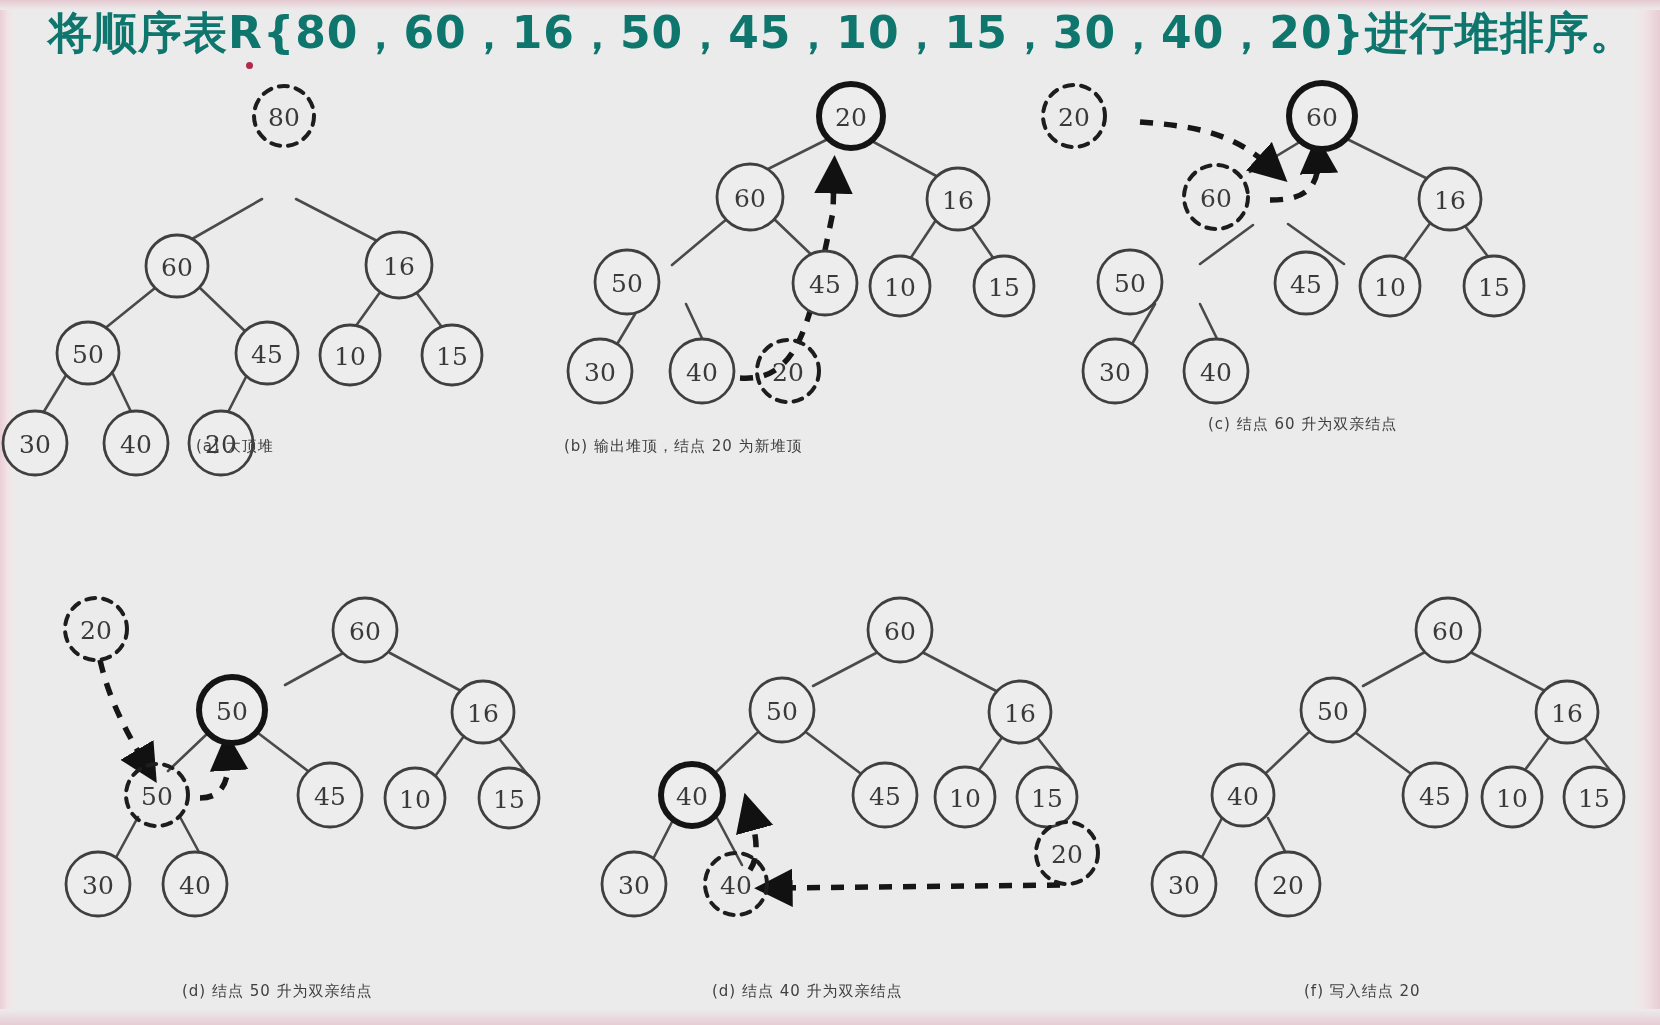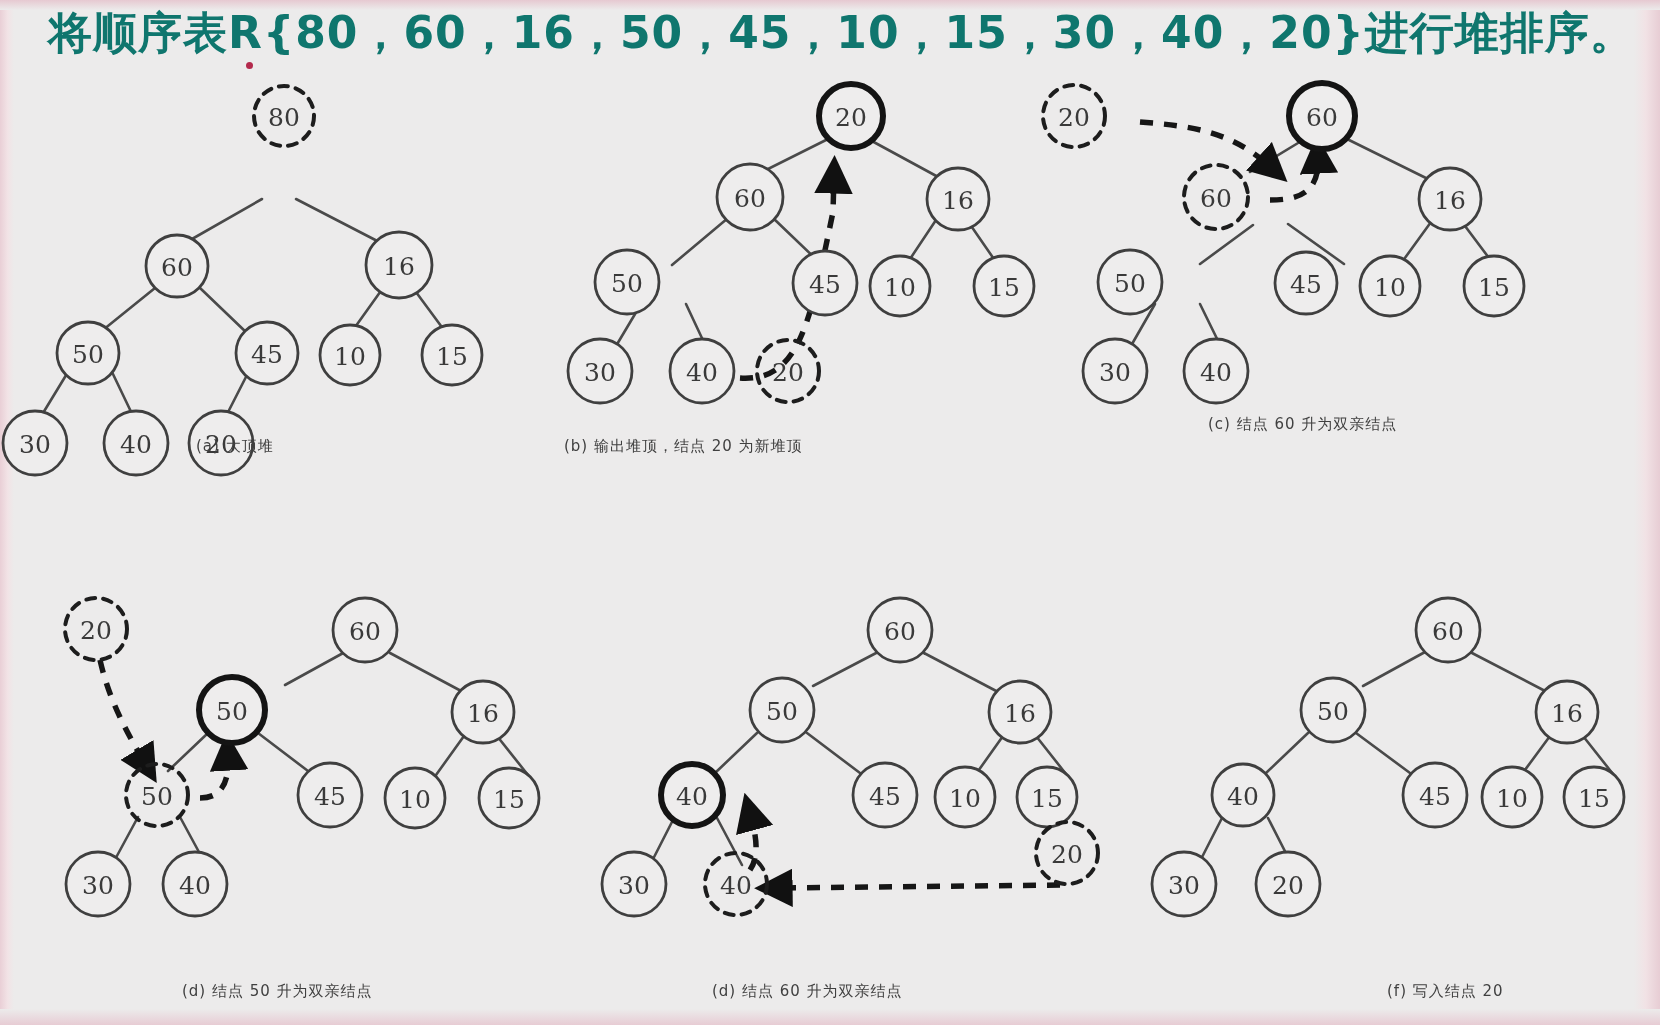--- a/index.html
+++ b/index.html
@@ -366,21 +366,21 @@
     <g>
       <circle class="ring-dash" cx="176" cy="299" r="31"></circle>
       <text class="nodelbl" x="176" y="300">40</text>
     </g>
     <g>
       <circle class="ring-dash" cx="507" cy="268" r="31"></circle>
       <text class="nodelbl" x="507" y="269">20</text>
     </g>
   </svg>
 </div>
-<div class="cap" style="left:712px;top:982px;">(d)  结点 60 升为双亲结点</div>
+<div class="cap" style="left:712px;top:982px;">(d)  结点 40 升为双亲结点</div>
 
 <div class="panel" style="left:1080px;top:585px;">
   <svg width="560" height="340" viewBox="0 0 560 340">
     <g>
       <path class="edge" d="M345,67 L283,101"></path>
       <path class="edge" d="M392,68 L467,107"></path>
       <path class="edge" d="M228,148 L186,188"></path>
       <path class="edge" d="M276,148 L330,188"></path>
       <path class="edge" d="M470,151 L442,189"></path>
       <path class="edge" d="M503,151 L533,189"></path>
@@ -418,13 +418,13 @@
     <g>
       <circle class="ring" cx="104" cy="299" r="32"></circle>
       <text class="nodelbl" x="104" y="300">30</text>
     </g>
     <g>
       <circle class="ring" cx="208" cy="299" r="32"></circle>
       <text class="nodelbl" x="208" y="300">20</text>
     </g>
   </svg>
 </div>
-<div class="cap" style="left:1387px;top:982px;">(f)  写入结点 20</div>
+<div class="cap" style="left:1304px;top:982px;">(f)  写入结点 20</div>
 
 </body></html>

